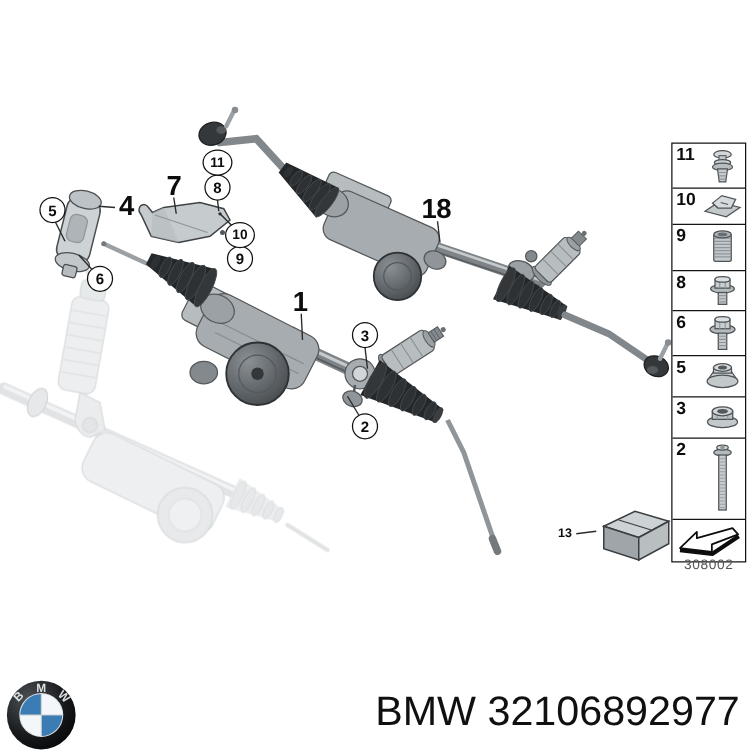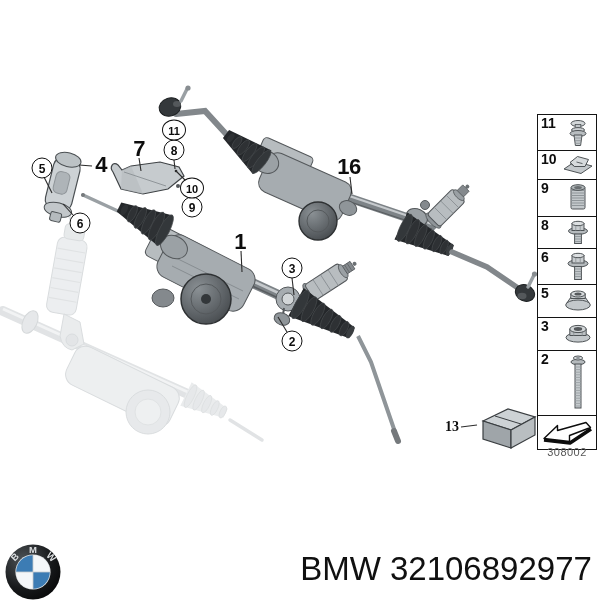--- a/index.html
+++ b/index.html
@@ -8,21 +8,21 @@
   .art{position:absolute;left:0;top:0;}
   
   .co{position:absolute;box-sizing:border-box;height:21px;min-width:21px;padding:0 2px;
       border:1.7px solid #111;border-radius:50%;background:#fff;color:#0d0d0d;
       font-weight:bold;font-size:12px;line-height:18px;text-align:center;
       display:flex;align-items:center;justify-content:center;transform:translate(-50%,-50%);}
   .co.w2{min-width:24px;font-size:11px;}
   
   .lab{position:absolute;transform:translate(-50%,-50%);font-weight:bold;color:#0d0d0d;
        font-size:22px;letter-spacing:-0.5px;}
-  .lab.sm{font-size:14px;letter-spacing:0;font-family:Liberation Serif, serif;}
+  .lab.sm{font-size:10px;letter-spacing:0;}
   
   .legend{position:absolute;left:537px;top:114px;width:60px;background:#fff;
           border:1.6px solid #141414;box-sizing:border-box;}
   .lrow{position:relative;border-bottom:1.3px solid #141414;}
   .lrow:last-child{border-bottom:none;}
   .lnum{position:absolute;top:0;left:3px;font-weight:bold;font-size:14px;color:#0d0d0d;}
   .licon{position:absolute;right:1px;top:50%;transform:translateY(-50%);}
   .licon-c{position:absolute;left:50%;top:50%;transform:translate(-50%,-50%);}
   .code{position:absolute;left:535px;top:446px;width:64px;text-align:center;
         font-size:11px;color:#565656;letter-spacing:.5px;}
@@ -221,21 +221,21 @@
   <div class="co" style="left:292px;top:341px">2</div>
   <div class="co" style="left:292px;top:268px">3</div>
   <div class="lab" style="left:101px;top:165px">4</div>
   <div class="co" style="left:42px;top:168px">5</div>
   <div class="co" style="left:80px;top:223px">6</div>
   <div class="lab" style="left:139px;top:149px">7</div>
   <div class="co" style="left:174px;top:150px">8</div>
   <div class="co" style="left:192px;top:207px">9</div>
   <div class="co w2" style="left:192px;top:188px">10</div>
   <div class="co w2" style="left:174px;top:130px">11</div>
-  <div class="lab" style="left:349px;top:167px">16</div>
+  <div class="lab" style="left:349px;top:167px">18</div>
   <div class="lab sm" style="left:452px;top:427px">13</div>
 
   <div class="legend">
     <div class="lrow" style="height:35px">
       <span class="lnum">11</span>
       <svg class="licon" width="34" height="31">
         <ellipse cx="17" cy="6" rx="7" ry="3" fill="#d3d7d9" stroke="#4e5356"></ellipse>
         <rect x="14.2" y="7" width="5.6" height="4" fill="#c0c5c8" stroke="#4e5356" stroke-width=".8"></rect>
         <ellipse cx="17" cy="12.5" rx="6.5" ry="2.4" fill="#cdd1d4" stroke="#4e5356"></ellipse>
         <ellipse cx="17" cy="16" rx="8" ry="3" fill="#b8bdc0" stroke="#4e5356"></ellipse>

